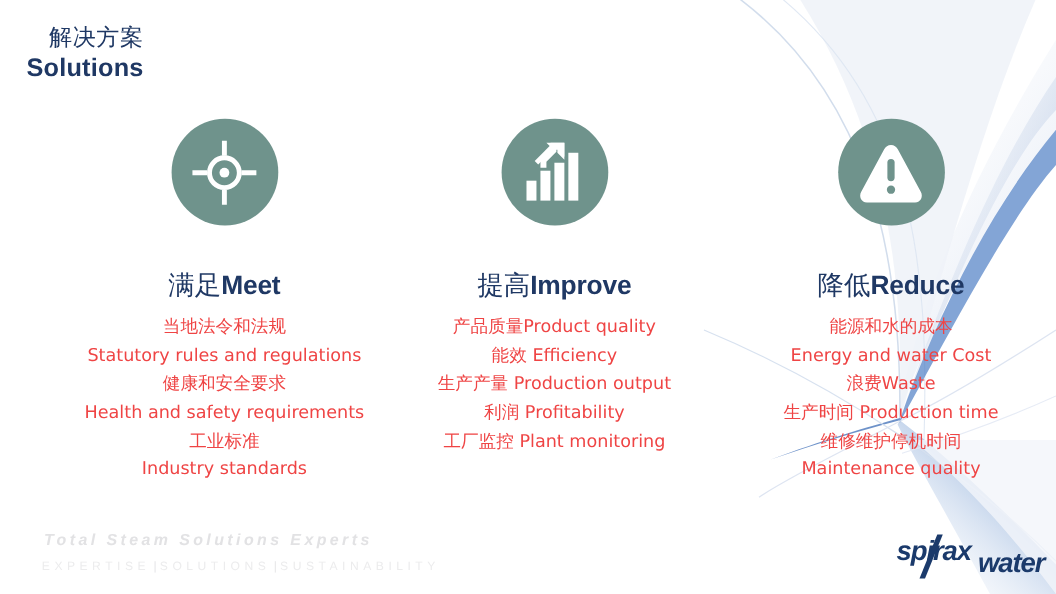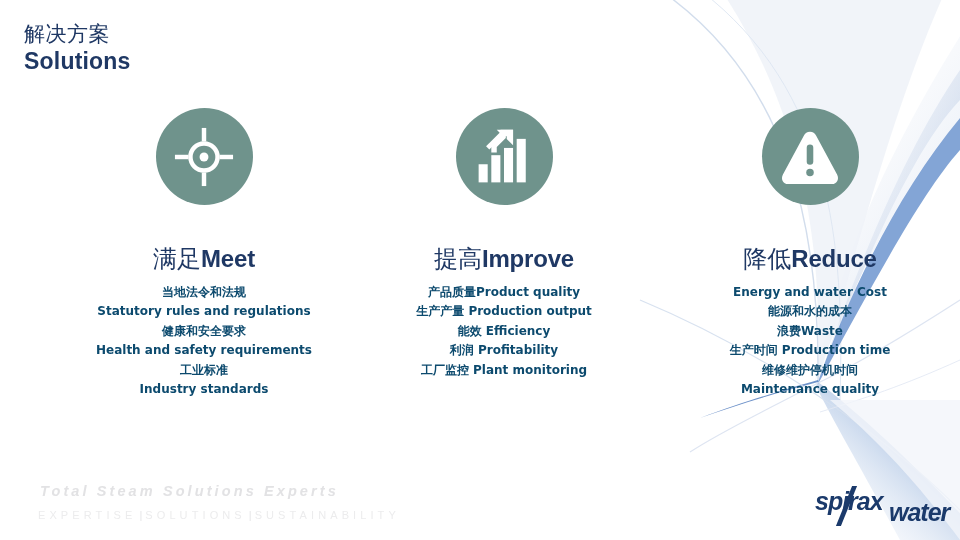--- a/index.html
+++ b/index.html
@@ -31,20 +31,21 @@
     left: 24px;
     top: 22px;
   }
   .title-cn {
     font-size: 21px;
     font-weight: 400;
     color: #1f3864;
     line-height: 1.18;
     letter-spacing: 0.5px;
     font-family: "DejaVu Sans", sans-serif;
+    text-align: right;
   }
   .title-en {
     font-size: 23px;
     font-weight: bold;
     color: #1f3864;
     line-height: 1.22;
     letter-spacing: 0.2px;
   }
 
   
@@ -89,26 +90,26 @@
   }
   .col-heading .en {
     font-weight: bold;
     letter-spacing: -0.2px;
   }
 
   .bullet-list {
     margin-top: 10px;
   }
   .bullet {
-    font-size: 12px;
+    font-size: 16px;
     line-height: 1.62;
-    color: #0c4a6e;
+    color: #ef4444;
     white-space: nowrap;
     font-family: "DejaVu Sans", sans-serif;
-    font-weight: 700;
+    font-weight: 400;
   }
   .bullet sub {
     font-size: 0.66em;
     vertical-align: -0.22em;
   }
 
   
   #footer-tagline {
     position: absolute;
     left: 40px;
@@ -266,41 +267,41 @@
           </g>
           <path d="M 14 22 L 32 4" stroke="#ffffff" stroke-width="5" fill="none"></path>
           <polygon points="24,2 42,2 42,19 35,12 35,9 31,9" fill="#ffffff"></polygon>
         </svg>
       </div>
       <div class="col-heading">
         <span class="cn">提高</span><span class="en">Improve</span>
       </div>
       <div class="bullet-list">
         <div class="bullet">产品质量Product quality</div>
+        <div class="bullet">能效 Efficiency</div>
         <div class="bullet">生产产量 Production output</div>
-        <div class="bullet">能效 Efficiency</div>
         <div class="bullet">利润 Profitability</div>
         <div class="bullet">工厂监控 Plant monitoring</div>
       </div>
     </div>
 
     <div class="column col-3">
       <div class="icon-circle">
         <svg width="62" height="58" viewBox="0 0 64 60" aria-hidden="true">
           <path d="M 32 4 C 35 4 37 5.5 38.4 8 L 60 48 C 62.5 52.6 60 58 54.6 58 L 9.4 58 C 4 58 1.5 52.6 4 48 L 25.6 8 C 27 5.5 29 4 32 4 Z" fill="#ffffff"></path>
           <rect x="28.6" y="17" width="6.8" height="21" rx="3.4" fill="#6f938c"></rect>
           <circle cx="32" cy="46" r="3.9" fill="#6f938c"></circle>
         </svg>
       </div>
       <div class="col-heading">
         <span class="cn">降低</span><span class="en">Reduce</span>
       </div>
       <div class="bullet-list">
+        <div class="bullet">能源和水的成本</div>
         <div class="bullet">Energy and water Cost</div>
-        <div class="bullet">能源和水的成本</div>
         <div class="bullet">浪费Waste</div>
         <div class="bullet">生产时间 Production time</div>
         <div class="bullet">维修维护停机时间</div>
         <div class="bullet">Maintenance quality</div>
       </div>
     </div>
 
   </div>
 
   <div id="footer-tagline">Total Steam Solutions Experts</div>

